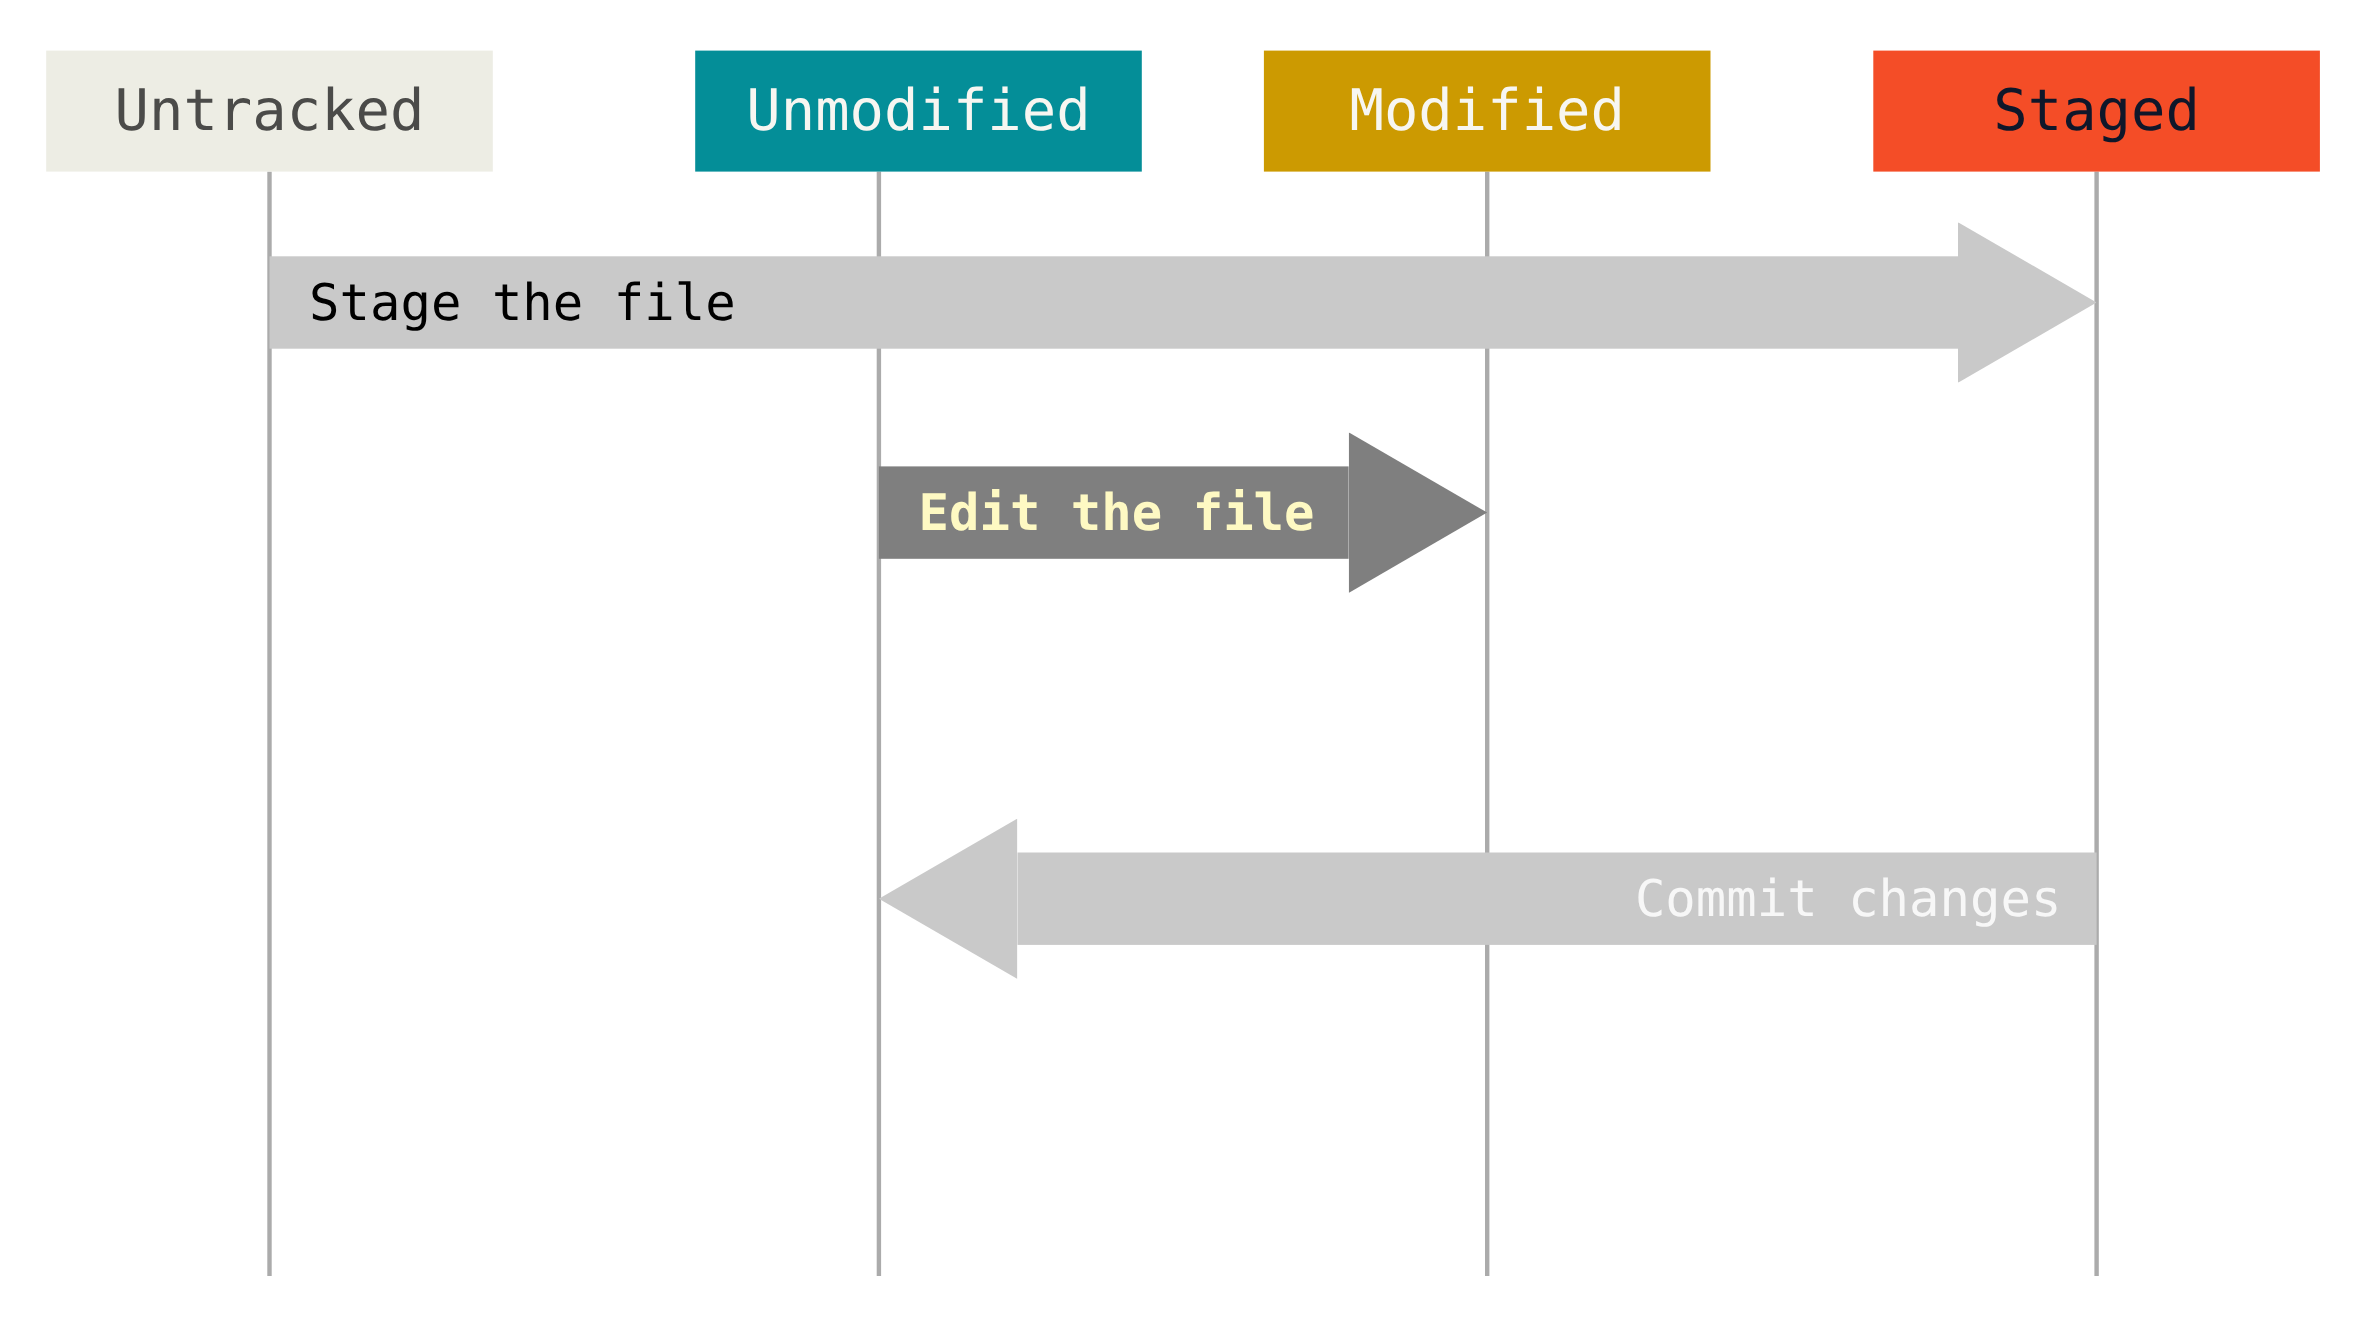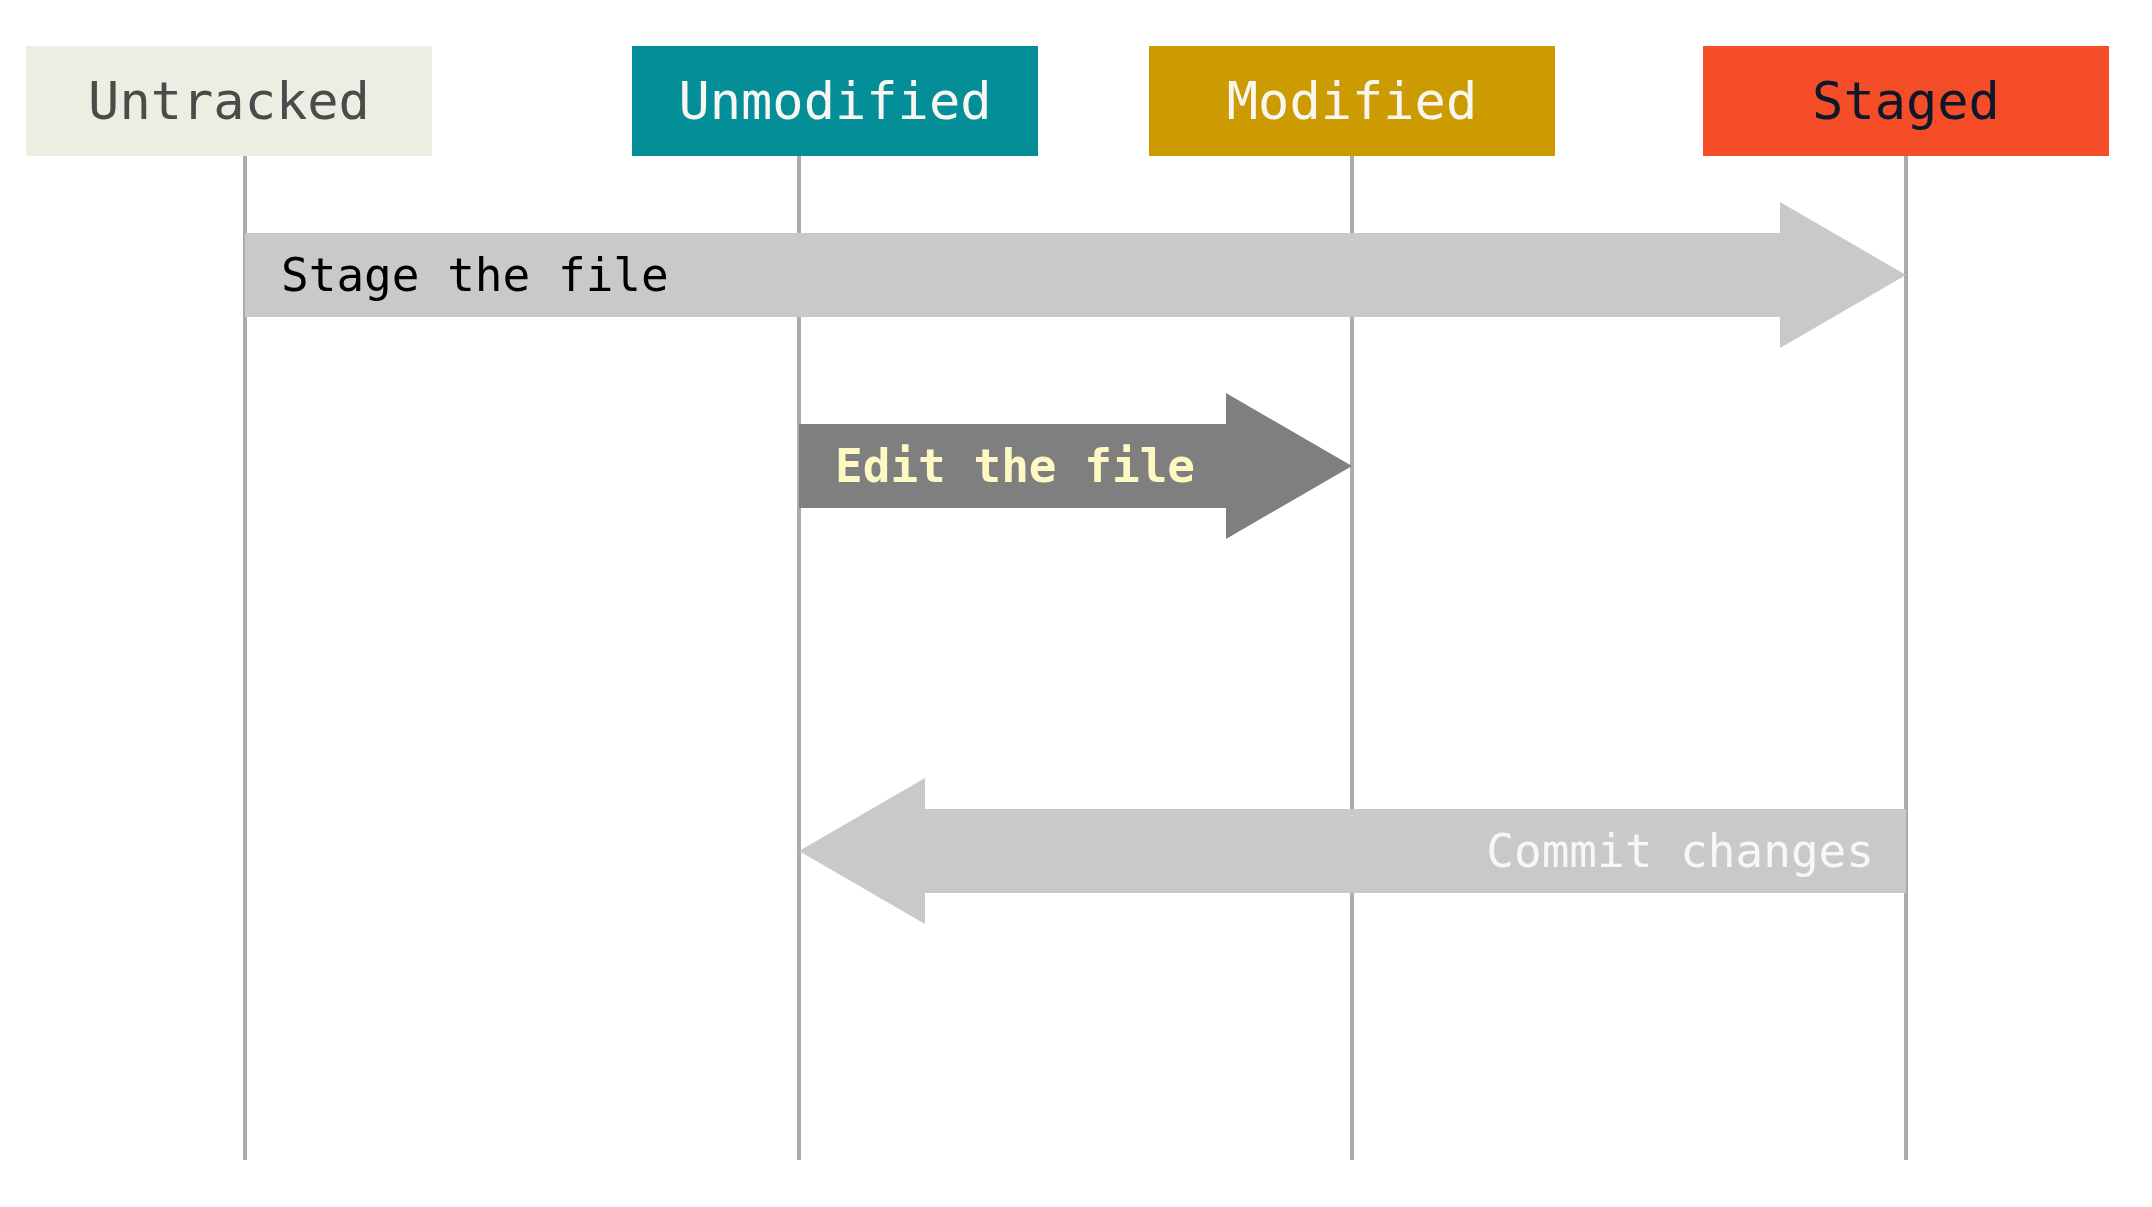--- a/index.html
+++ b/index.html
@@ -22,21 +22,21 @@
     width: 406px;
     height: 110px;
     display: flex;
     align-items: center;
     justify-content: center;
     font-size: 52px;
     letter-spacing: 0;
     z-index: 3;
     white-space: nowrap;
   }
-  .state-box.s0 { left: 26px;   }
+  .state-box.s0 { left: 42px;   }
   .state-box.s1 { left: 596px;  }
   .state-box.s2 { left: 1149px; }
   .state-box.s3 { left: 1703px; }
   
   .lifeline {
     position: absolute;
     top: 156px;
     width: 4px;
     height: 1004px;
     z-index: 1;
@@ -67,21 +67,21 @@
   }
   .arrow.dir-right .head { clip-path: polygon(0 0, 100% 50%, 0 100%); }
   .arrow.dir-left  .head { clip-path: polygon(100% 0, 0 50%, 100% 100%); }
   .arrow .shaft.pad-left  { padding-left: 36px; justify-content: flex-start; }
   .arrow .shaft.pad-right { padding-right: 32px; justify-content: flex-end; }
   
   .arrow.a0 { left: 245px; top: 202px; width: 1661px; }
   
   .arrow.a1 { left: 799px; top: 393px; width: 553px; }
   
-  .arrow.a2 { left: 799px; top: 778px; width: 1107px; }
+  .arrow.a2 { left: 799px; top: 744px; width: 1107px; }
 </style>
 </head>
 <body>
 
 <div id="canvas" style="background: rgb(255, 255, 255);">
 
   <div class="state-box s0" style="background: rgb(237, 237, 228); color: rgb(75, 75, 73);">Untracked</div>
   <div class="state-box s1" style="background: rgb(4, 142, 152); color: rgb(247, 246, 241); margin-left: 36px;">Unmodified</div>
   <div class="state-box s2" style="background: rgb(204, 154, 1); color: rgb(247, 246, 241);">Modified</div>
   <div class="state-box s3" style="background: rgb(244, 77, 39); color: #0f172a;">Staged</div>

